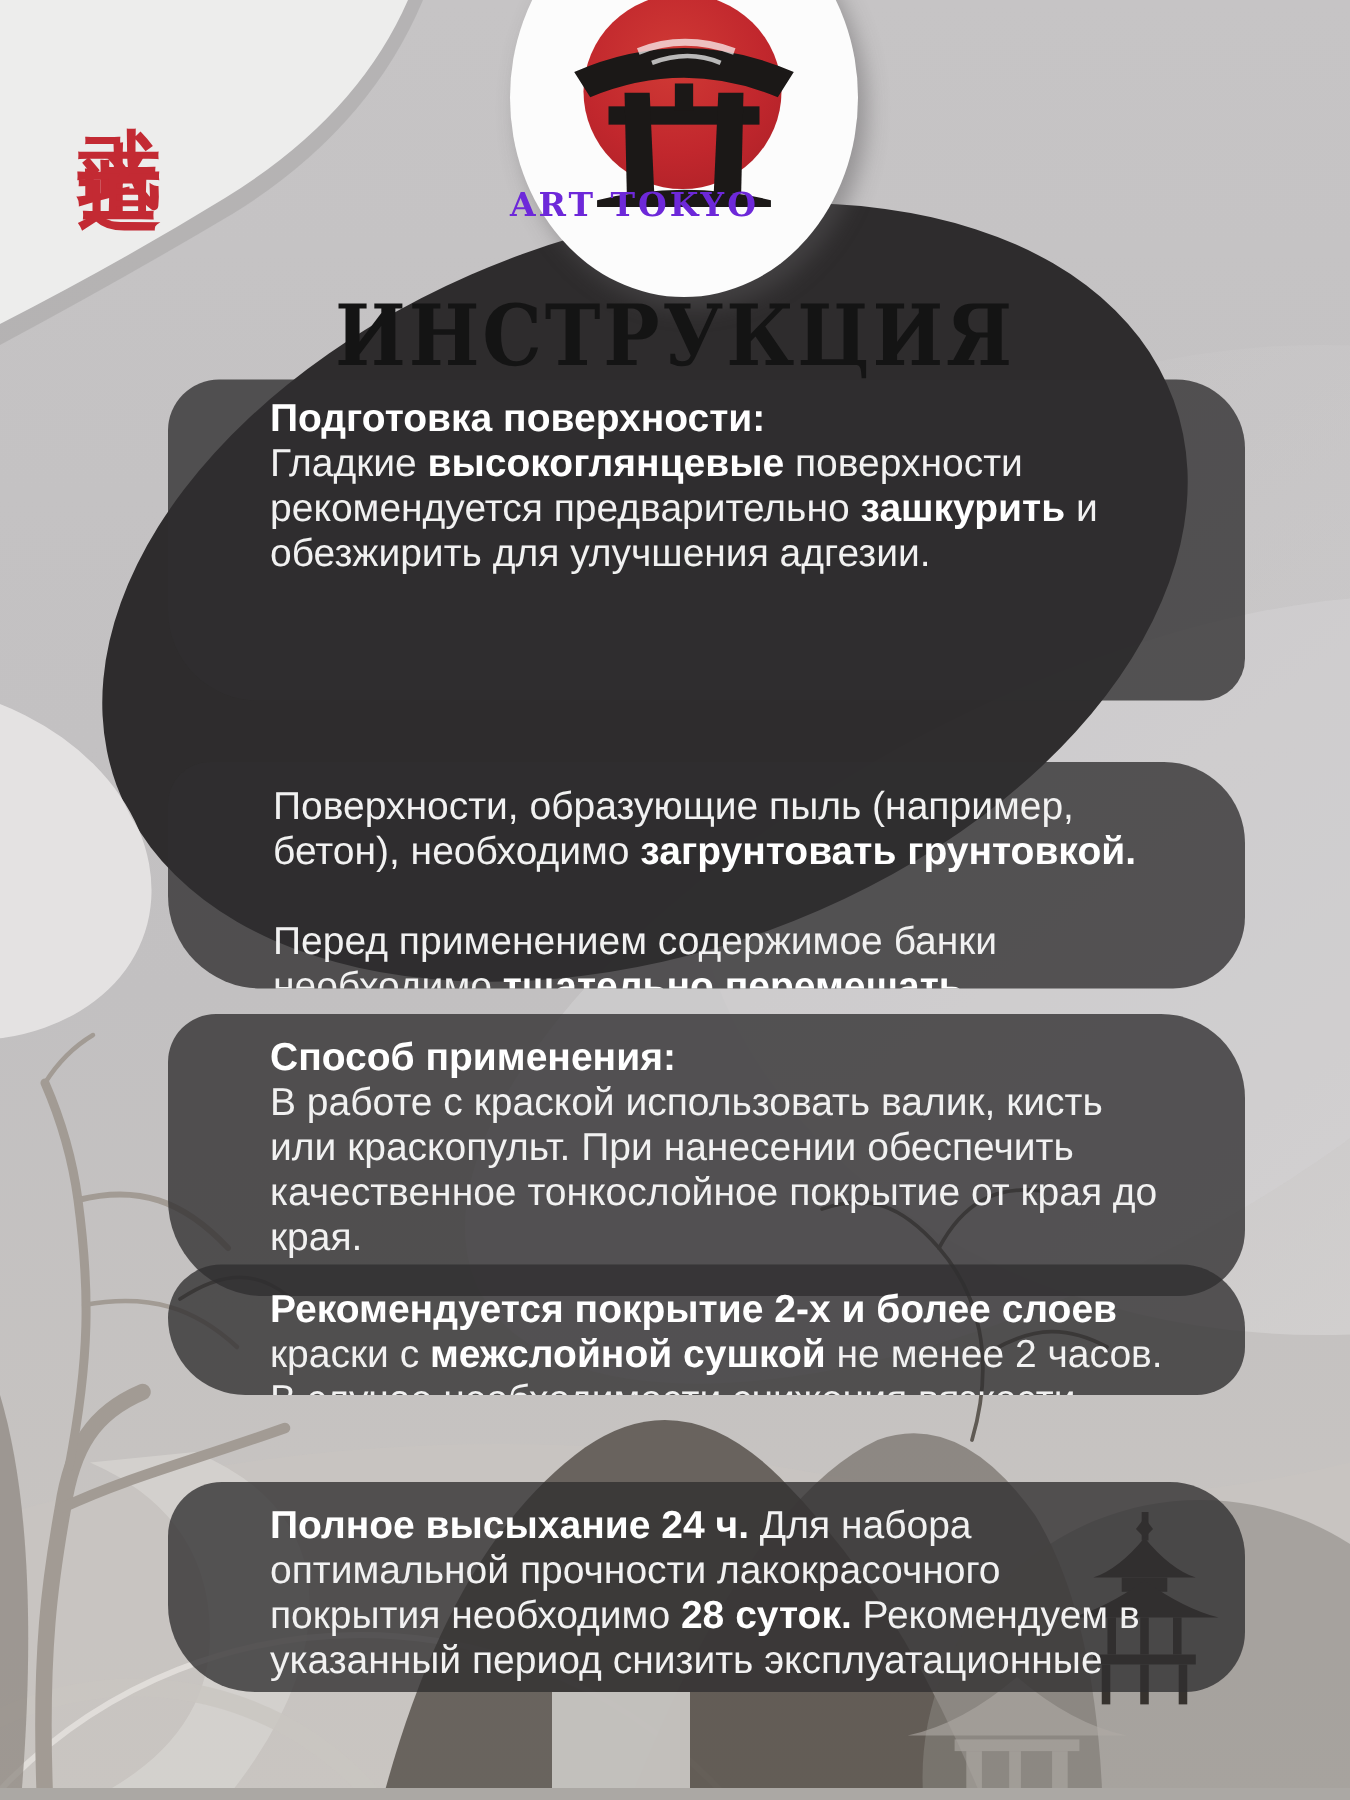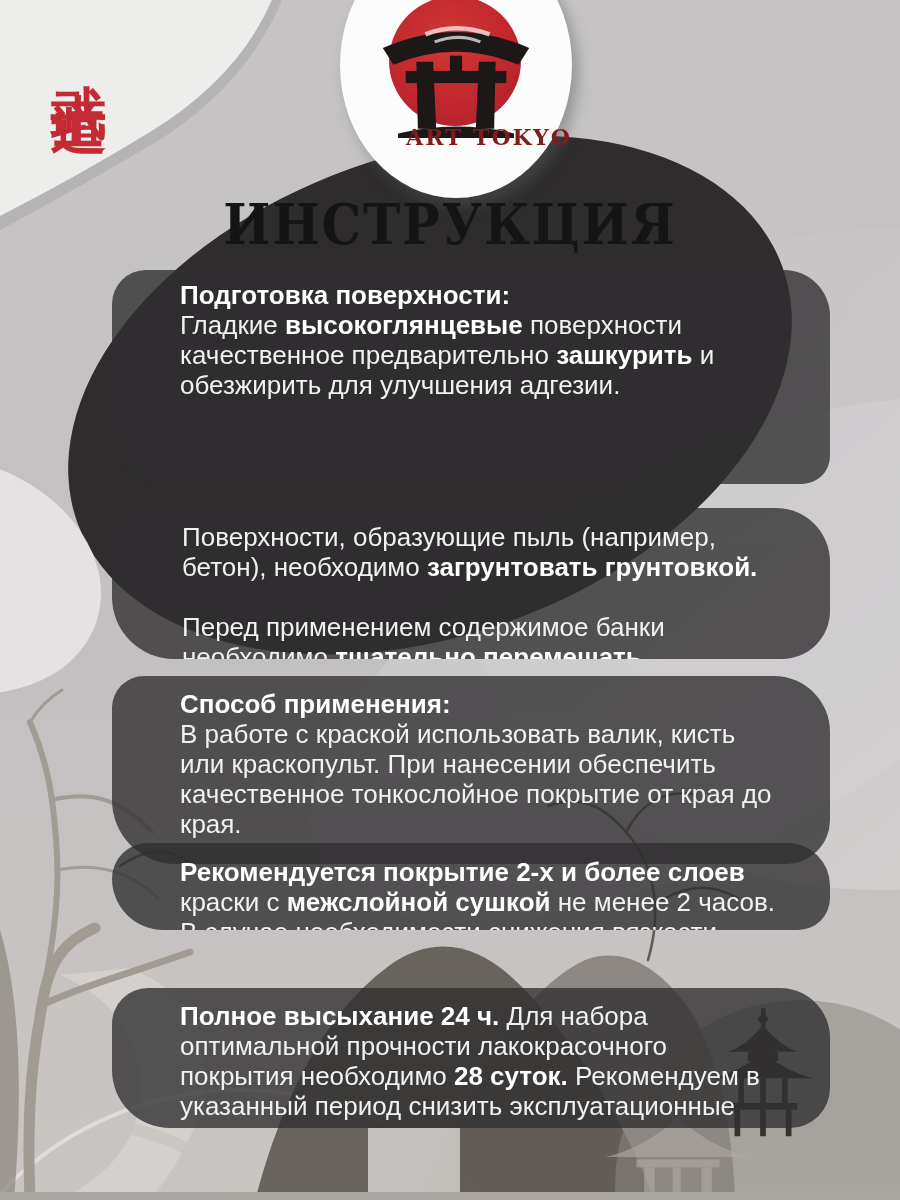--- a/index.html
+++ b/index.html
@@ -23,43 +23,43 @@
     position:absolute;inset:0;background:#fcfcfc;border-radius:50%;
     box-shadow:6px 8px 14px rgba(90,88,90,.45);
   }
   .logo-sun{
     position:absolute;left:49px;top:64px;width:132px;height:130px;
     background:radial-gradient(circle at 45% 35%, #d03a35 0%, #c1272d 55%, #a81f26 100%);
     border-radius:50%;
   }
   .logo-torii{position:absolute;left:33px;top:84px;width:166px;height:122px;}
   .brand{
-    position:absolute;left:0;right:0;top:192px;text-align:right;z-index:3;
-    color:#7f1d1d;font-weight:800;font-size:22px;letter-spacing:2px;
+    position:absolute;left:0;right:0;top:192px;text-align:left;z-index:3;
+    color:#6d28d9;font-weight:800;font-size:22px;letter-spacing:2px;
     font-family:"DejaVu Serif","Liberation Serif",serif;
   }
   
   .page-title{
     position:absolute;left:0;right:0;top:194px;z-index:4;text-align:center;
     font-family:"DejaVu Serif","Liberation Serif",serif;
     font-weight:900;font-size:52px;letter-spacing:2px;color:#141414;
     transform:scale(.96,1.08);
   }
   
   .card{
     position:absolute;left:112px;width:718px;z-index:3;
     background:rgba(47,46,48,.78);
     color:#f1f1f1;font-size:26px;line-height:30px;
     box-sizing:border-box;overflow:hidden;
   }
   .card p{margin:0;}
   .card .sp{height:30px;}
   .card b{color:#ffffff;font-weight:700;}
   .card .hd{font-weight:700;color:#ffffff;}
-  .c1{top:270px;height:214px;border-radius:34px 46px 28px 60px;padding:10px 60px 0 68px;}
+  .c1{top:253px;height:214px;border-radius:34px 46px 28px 60px;padding:10px 60px 0 68px;}
   .c2{top:508px;height:151px;border-radius:28px 54px 48px 62px;padding:14px 52px 0 70px;}
   .c3{top:676px;height:188px;border-radius:32px 56px 44px 64px;padding:13px 52px 0 68px;}
   .c4{top:843px;height:87px;border-radius:40px 48px 36px 58px;padding:14px 52px 0 68px;}
   .c5{top:988px;height:140px;border-radius:36px 50px 40px 58px;padding:13px 52px 0 68px;}
 </style>
 </head>
 <body>
 
 <svg class="bg" width="900" height="1200" viewBox="0 0 900 1200" xmlns="http://www.w3.org/2000/svg">
   <defs>
@@ -161,21 +161,21 @@
       <path d="M36,17 Q52,11 66,17" stroke-width="2"></path>
     </g>
   </svg>
   <div class="brand">ART TOKYO</div>
 </div>
 
 <div class="page-title">ИНСТРУКЦИЯ</div>
 
 <div class="card c1">
   <p class="hd">Подготовка поверхности:</p>
-  <p><span>Гладкие </span><b>высокоглянцевые</b><span> поверхности качественное предварительно </span><b>зашкурить</b><span> и обезжирить для улучшения адгезии.</span></p>
+  <p><span>Гладкие </span><b>высокоглянцевые</b><span> поверхности рекомендуется предварительно </span><b>зашкурить</b><span> и обезжирить для улучшения адгезии.</span></p>
 </div>
 
 <div class="card c2">
   <p><span>Поверхности, образующие пыль (например, бетон), необходимо </span><b>загрунтовать грунтовкой.</b></p>
   <div class="sp"></div>
   <p><span>Перед применением содержимое банки необходимо </span><b>тщательно перемешать.</b></p>
 </div>
 
 <div class="card c3">
   <p class="hd">Способ применения:</p>

